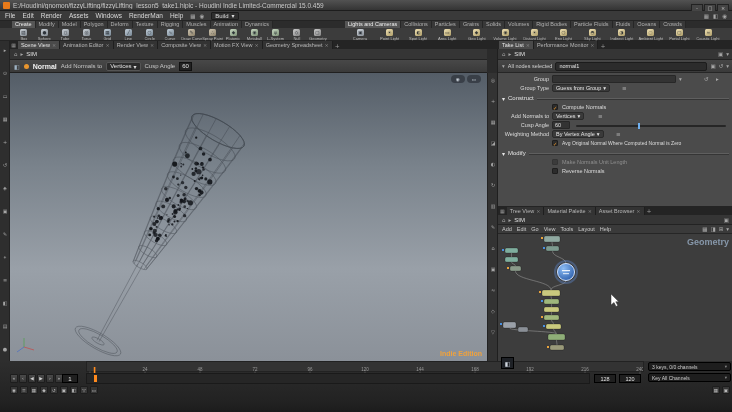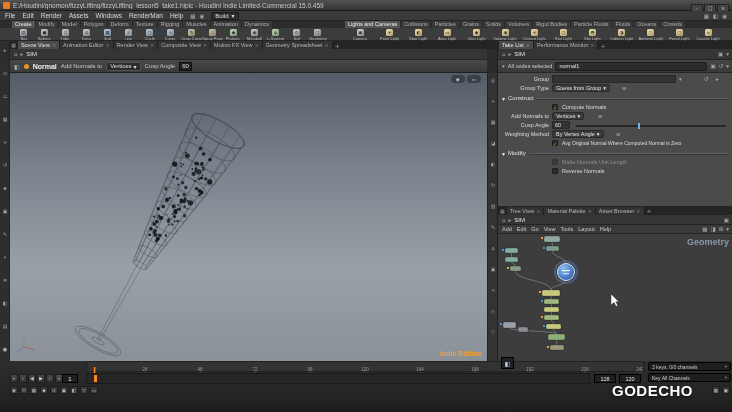--- a/index.html
+++ b/index.html
@@ -817,14 +817,13 @@
         <span class="tgl g">▽</span>
         <span class="tgl g">▭</span>
       </div>
     <div id="cornerbtns" class="cornerbtns">
         <span class="tgl g">▦</span>
         <span class="tgl g">▣</span>
       </div>
   </div>
 
   <div class="minipopup g">◧</div>
-  <div class="watermark">GODECHO</div>
 </div>
 
 </body></html>

